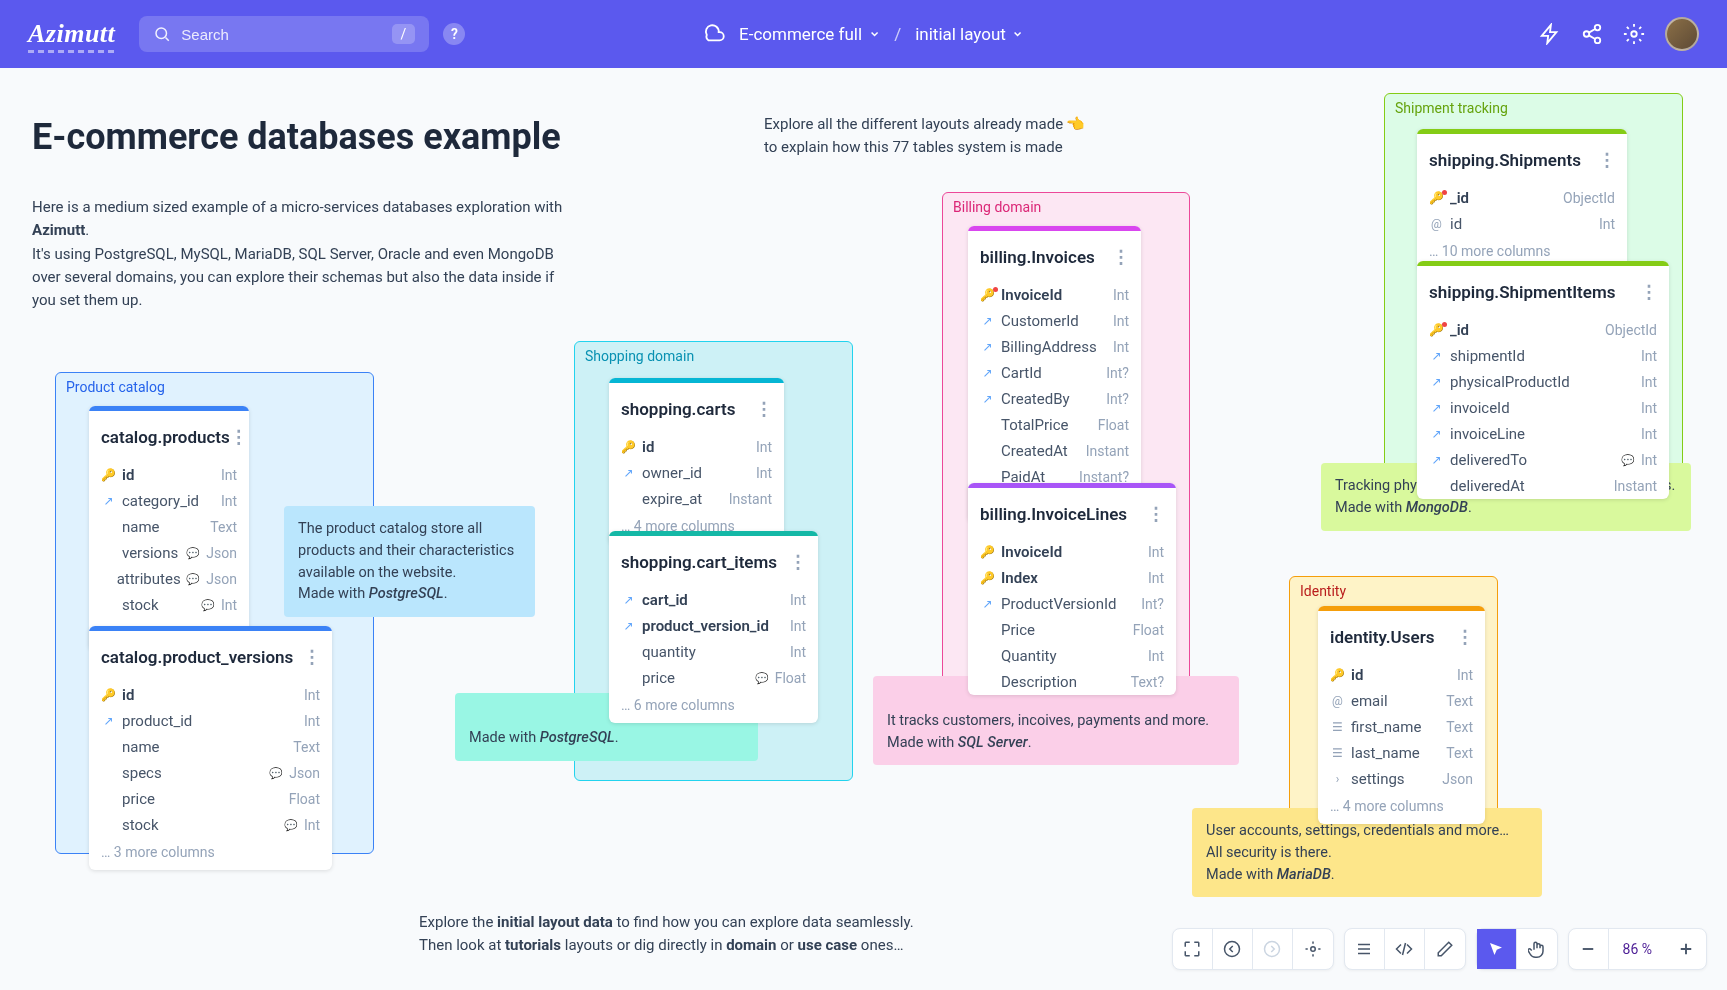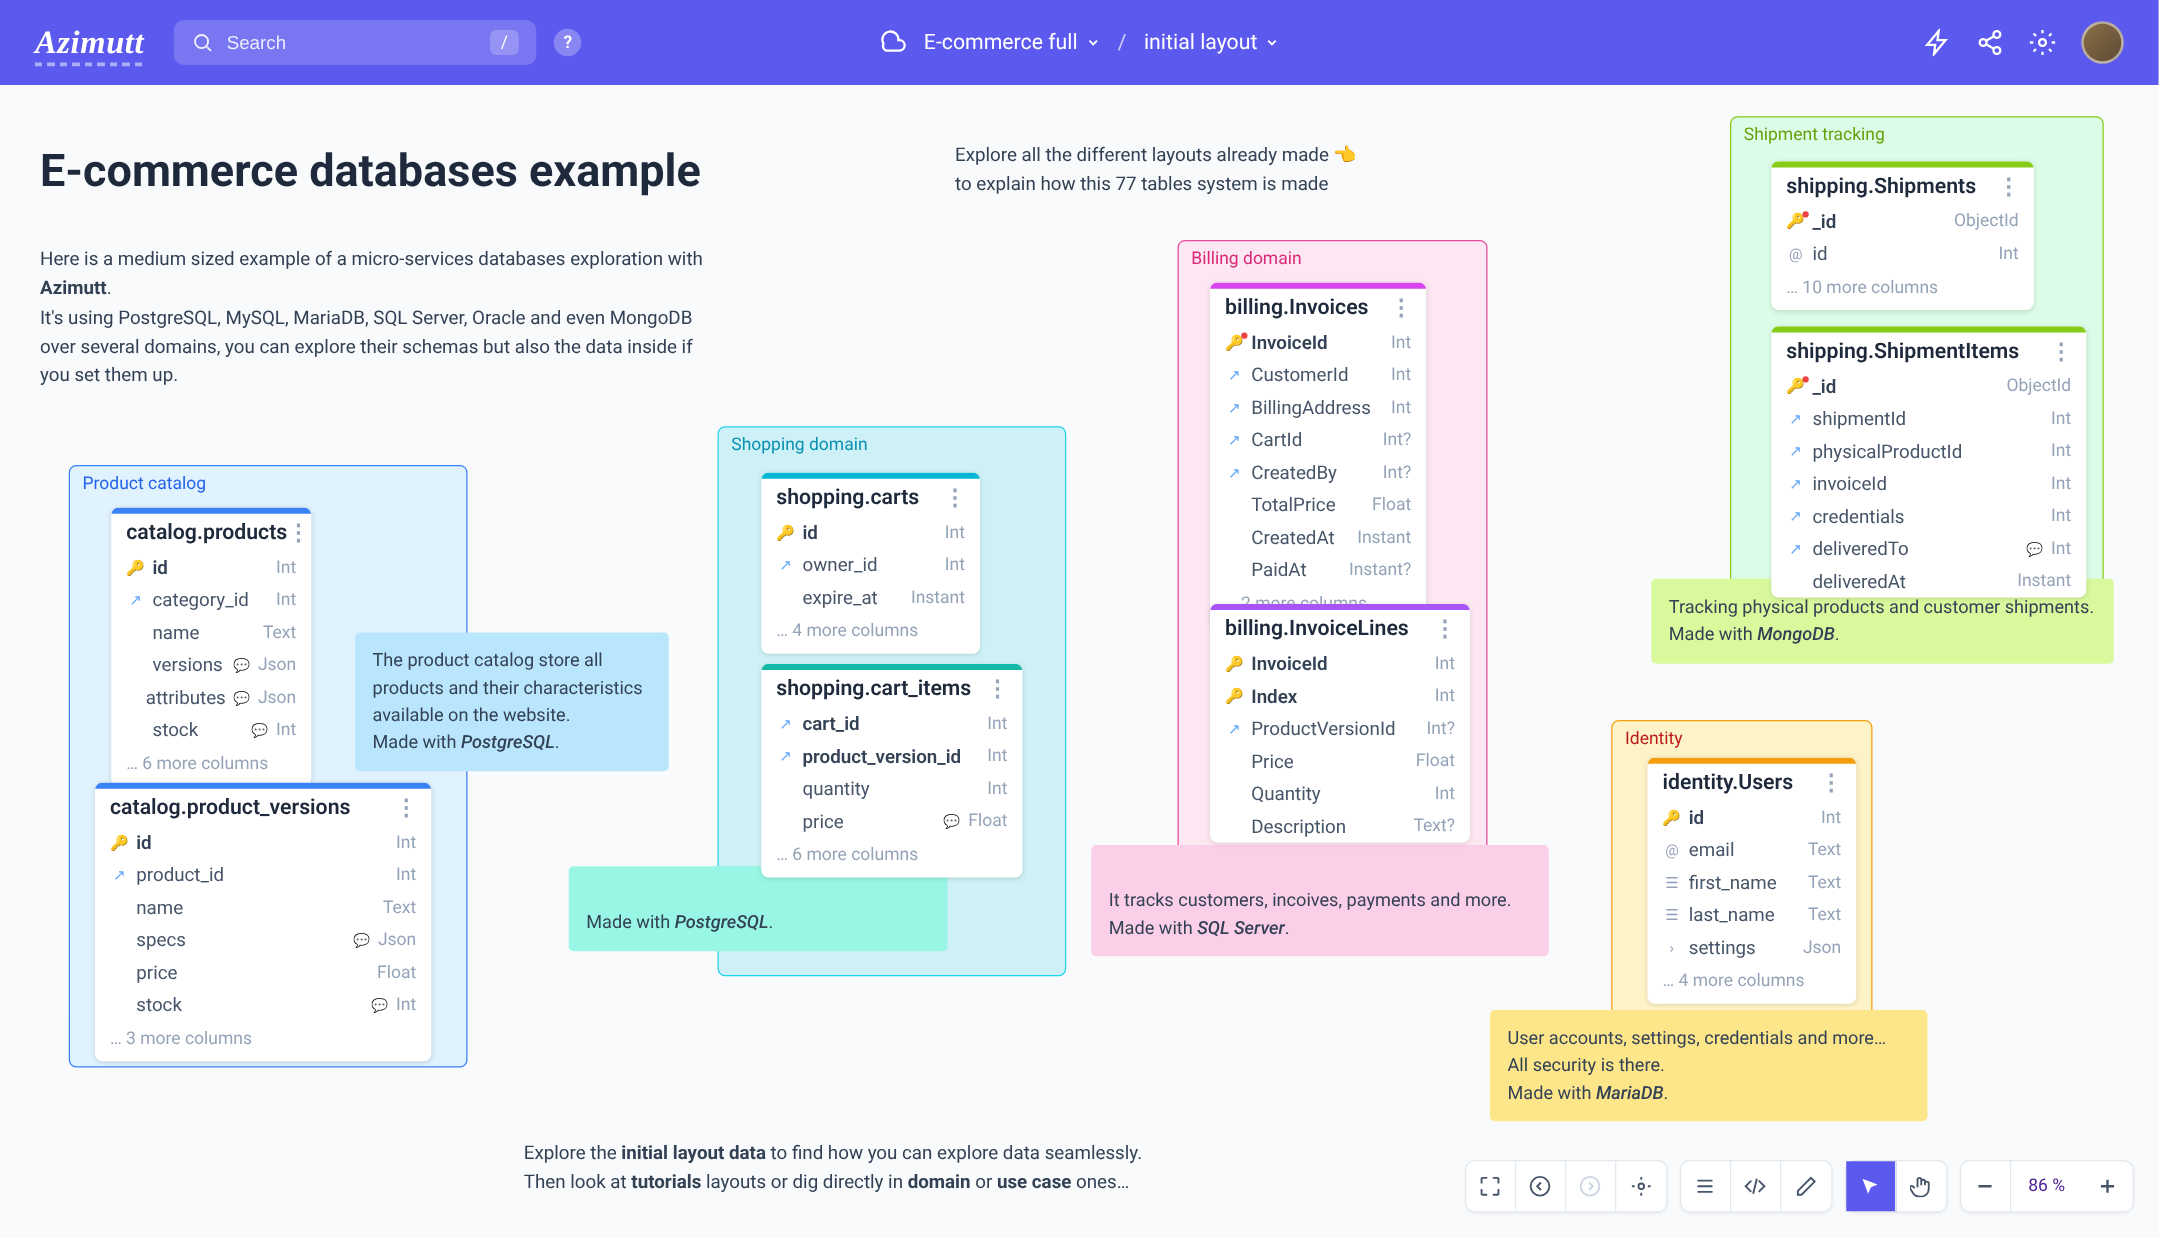--- a/index.html
+++ b/index.html
@@ -48,21 +48,21 @@
 .note { position: absolute; padding: 12px 14px; font-size: 14.5px; line-height: 1.5; border-radius: 4px; color: #334155; }
 .note i { font-style: italic; font-weight: 500; }
 .note.sky { background: #bae6fd; }
 .note.teal { background: #99f6e4; }
 .note.rose { background: #fbcfe8; }
 .note.lime { background: #d9f99d; }
 .note.yellow { background: #fde68a; }
 
 
 .tbl { position: absolute; background: white; border-radius: 6px; box-shadow: 0 1px 4px rgba(0,0,0,0.12); overflow: hidden; }
-.tbl-head { display: flex; align-items: center; justify-content: space-between; padding: 4px 12px; font-weight: 600; color: #1e293b; font-size: 17px; border-top: 5px solid; }
+.tbl-head { display: flex; align-items: center; justify-content: space-between; padding: 15px 12px; font-weight: 600; color: #1e293b; font-size: 17px; border-top: 5px solid; }
 .tbl-head .dots { color: #94a3b8; font-size: 18px; cursor: pointer; letter-spacing: -1px; }
 .tbl.blue .tbl-head { border-color: #3b82f6; }
 .tbl.cyan .tbl-head { border-color: #06b6d4; }
 .tbl.cyan2 .tbl-head { border-color: #14b8a6; }
 .tbl.fuchsia .tbl-head { border-color: #d946ef; }
 .tbl.violet .tbl-head { border-color: #a855f7; }
 .tbl.green .tbl-head { border-color: #84cc16; }
 .tbl.amber .tbl-head { border-color: #f59e0b; }
 .col { display: flex; align-items: center; padding: 4px 12px; font-size: 15px; gap: 6px; }
 .col .ico { width: 15px; display: inline-flex; justify-content: center; font-size: 12px; line-height: 1; }
@@ -247,21 +247,21 @@
         <span class="type">Json</span>
       </div>
       <div class="col">
         <span class="ico"></span>
         <span class="name">stock</span>
         <span class="note-ico">💬</span>
         <span class="type">Int</span>
       </div>
       <div class="more-row">… 6 more columns</div>
     </div>
-  <div class="tbl blue" style="left:76px; top:558px; width:269px;">
+  <div class="tbl blue" style="left:89px; top:558px; width:243px;">
       <div class="tbl-head">
         <span>catalog.product_versions</span>
         <span class="dots">⋮</span>
       </div>
       <div class="col">
         <span class="ico key-ico " style="position:relative">🔑</span>
         <span class="name bold">id</span>
         <span class="type">Int</span>
       </div>
       <div class="col">
@@ -463,21 +463,21 @@
         <span class="name">physicalProductId</span>
         <span class="type">Int</span>
       </div>
       <div class="col">
         <span class="ico link-ico">↗</span>
         <span class="name">invoiceId</span>
         <span class="type">Int</span>
       </div>
       <div class="col">
         <span class="ico link-ico">↗</span>
-        <span class="name">credentials</span>
+        <span class="name">invoiceLine</span>
         <span class="type">Int</span>
       </div>
       <div class="col">
         <span class="ico link-ico">↗</span>
         <span class="name">deliveredTo</span>
         <span class="note-ico">💬</span>
         <span class="type">Int</span>
       </div>
       <div class="col">
         <span class="ico"></span>

